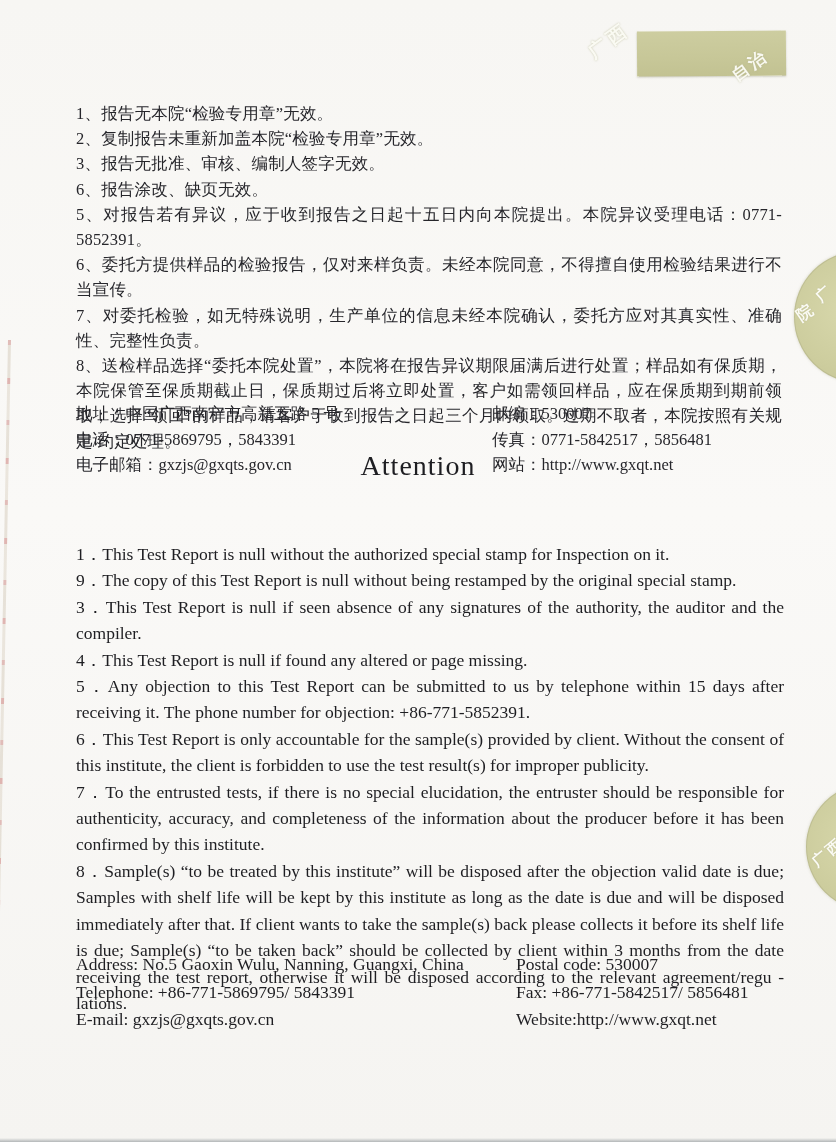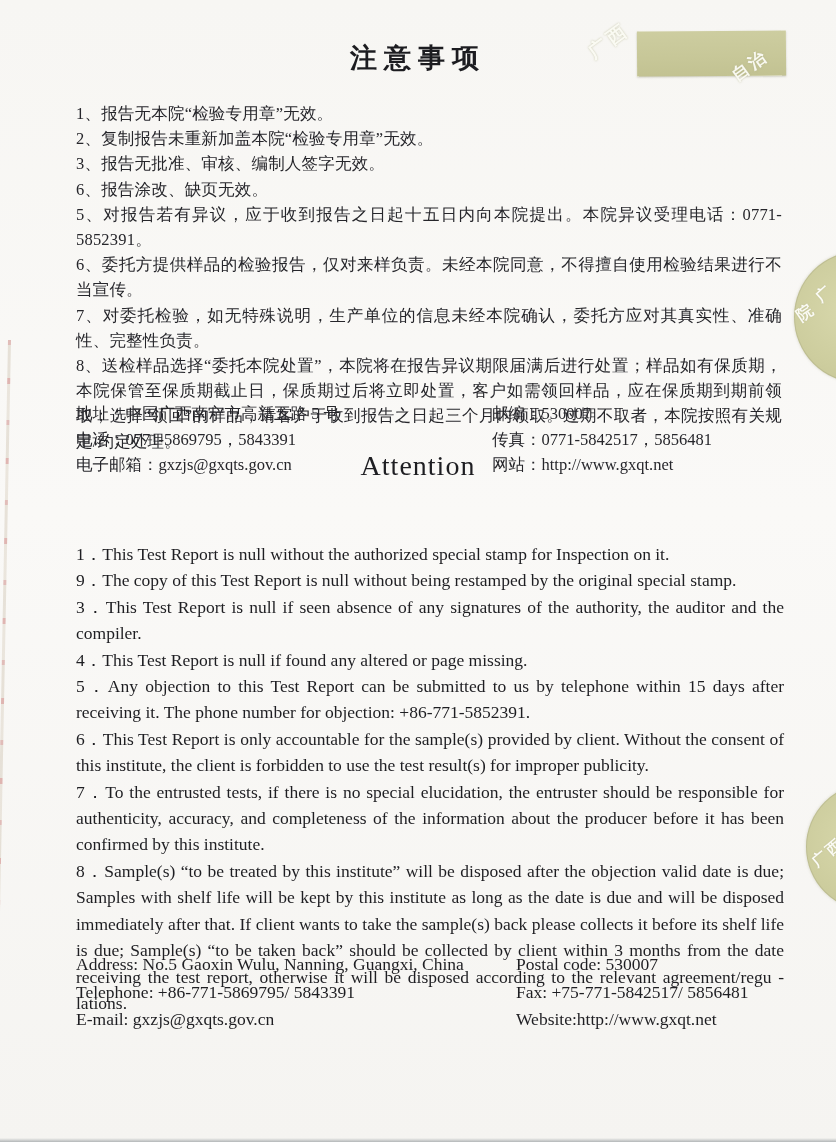--- a/index.html
+++ b/index.html
@@ -80,21 +80,20 @@
 </style>
 </head>
 <body>
 
 <div class="sheet">
 
   <div class="wm wm-a">广西</div>
   <div class="sticker"></div>
   <div class="wm wm-b">自治</div>
 
-  <h1 class="title-zh">注意事项</h1>
 
   <div class="zh-notes">
     <p>1、报告无本院“检验专用章”无效。</p>
     <p>2、复制报告未重新加盖本院“检验专用章”无效。</p>
     <p>3、报告无批准、审核、编制人签字无效。</p>
     <p>6、报告涂改、缺页无效。</p>
     <p>5、对报告若有异议，应于收到报告之日起十五日内向本院提出。本院异议受理电话：0771-5852391。</p>
     <p>6、委托方提供样品的检验报告，仅对来样负责。未经本院同意，不得擅自使用检验结果进行不当宣传。</p>
     <p>7、对委托检验，如无特殊说明，生产单位的信息未经本院确认，委托方应对其真实性、准确性、完整性负责。</p>
     <p>8、送检样品选择“委托本院处置”，本院将在报告异议期限届满后进行处置；样品如有保质期，本院保管至保质期截止日，保质期过后将立即处置，客户如需领回样品，应在保质期到期前领取；选择“领回”的样品，请客户于收到报告之日起三个月内领取。过期不取者，本院按照有关规定/约定处理。</p>
@@ -119,21 +118,21 @@
     <p>5．Any objection to this Test Report can be submitted to us by telephone within 15 days after receiving it. The phone number for objection: +86-771-5852391.</p>
     <p>6．This Test Report is only accountable for the sample(s) provided by client. Without the consent of this institute, the client is forbidden to use the test result(s) for improper publicity.</p>
     <p>7．To the entrusted tests, if there is no special elucidation, the entruster should be responsible for authenticity, accuracy, and completeness of the information about the producer before it has been confirmed by this institute.</p>
     <p>8．Sample(s) “to be treated by this institute” will be disposed after the objection valid date is due; Samples with shelf life will be kept by this institute as long as the date is due and will be disposed immediately after that. If client wants to take the sample(s) back please collects it before its shelf life is due; Sample(s) “to be taken back” should be collected by client within 3 months from the date receiving the test report, otherwise it will be disposed according to the relevant agreement/regu -lations.</p>
   </div>
 
   <div class="en-contact">
     <div>Address: No.5 Gaoxin Wulu, Nanning, Guangxi, China</div>
     <div>Postal code: 530007</div>
     <div>Telephone: +86-771-5869795/ 5843391</div>
-    <div>Fax: +75-771-5842517/ 5856481</div>
+    <div>Fax: +86-771-5842517/ 5856481</div>
     <div>E-mail: gxzjs@gxqts.gov.cn</div>
     <div>Website:http://www.gxqt.net</div>
   </div>
 
   <div class="stamp stamp1">
     <span class="s1a">广</span>
     <span class="s1b">院</span>
   </div>
   <div class="stamp stamp2">
     <span class="s2a">广西</span>

